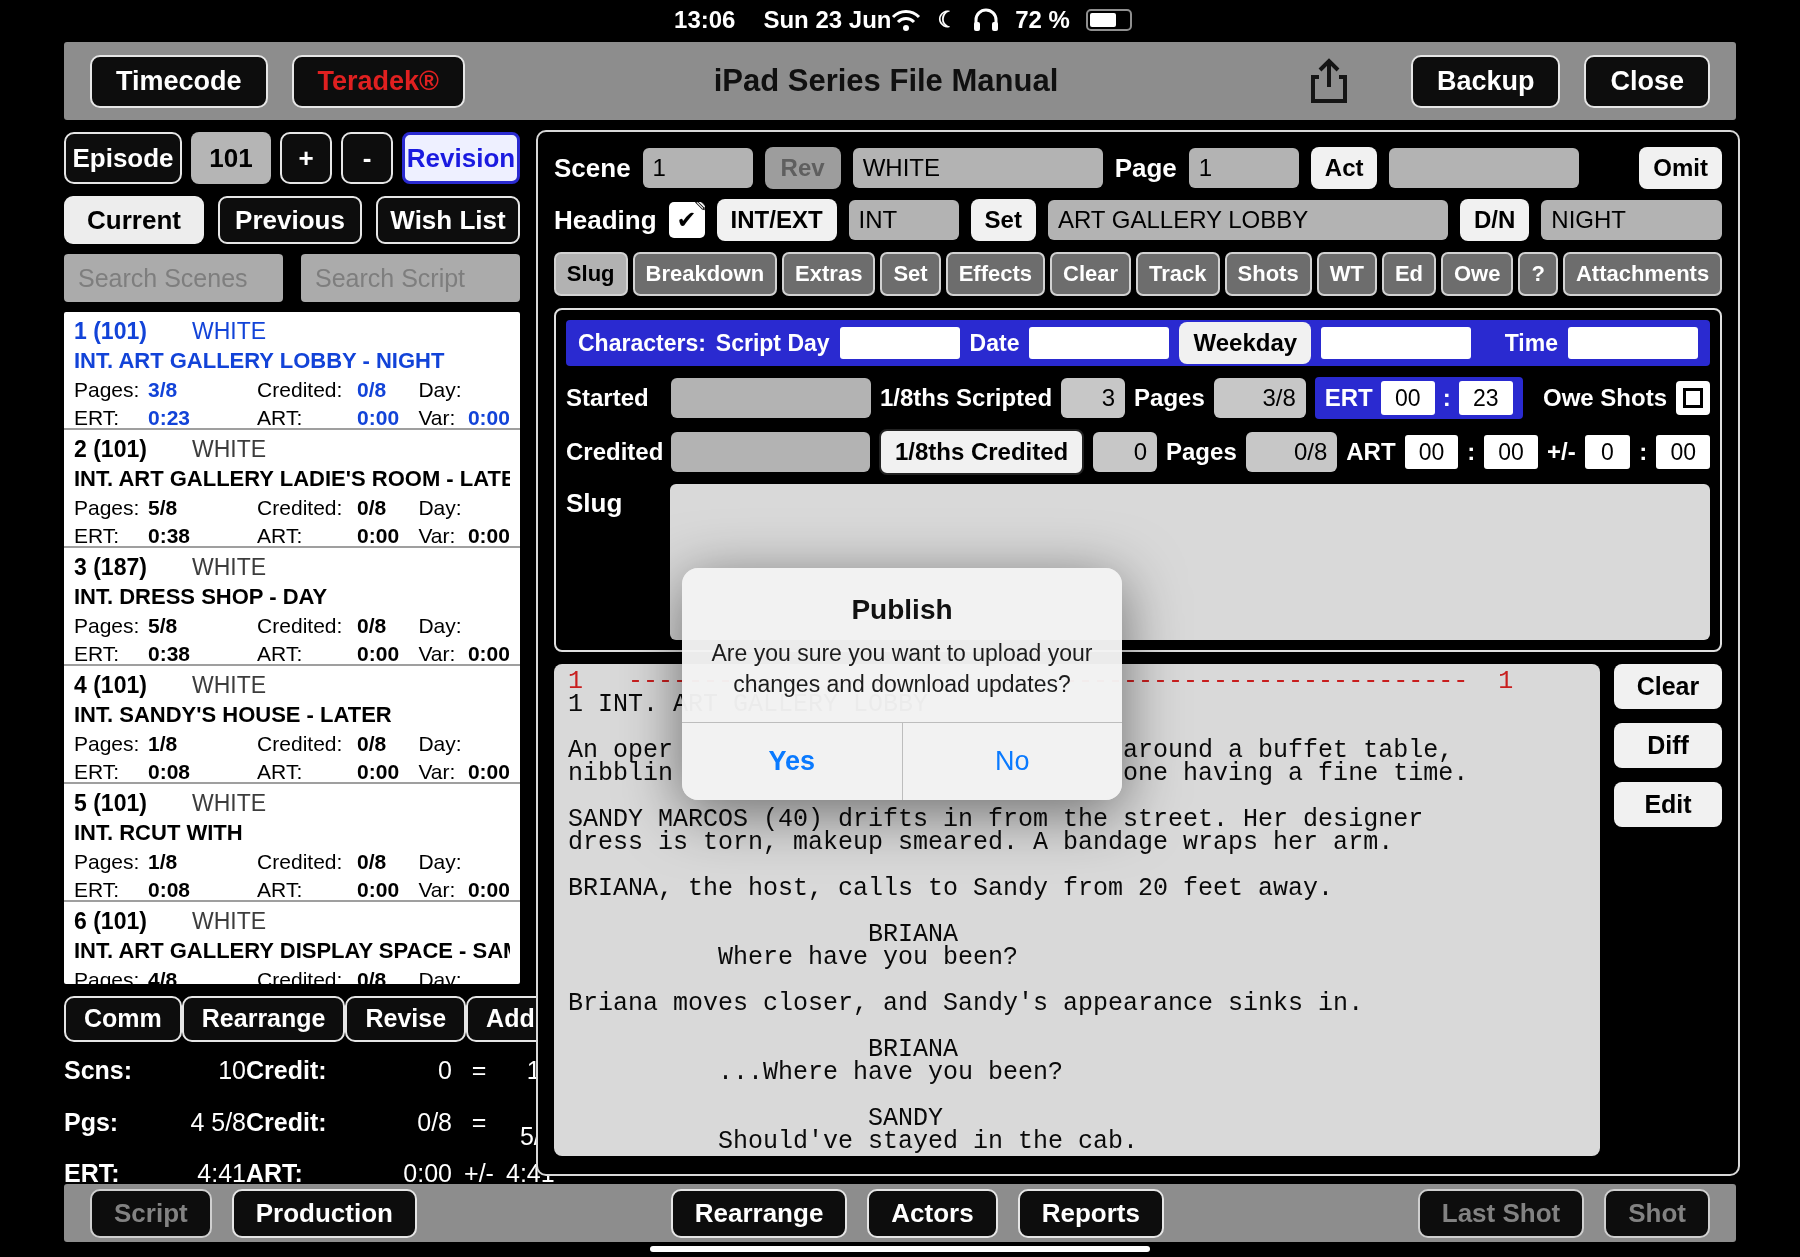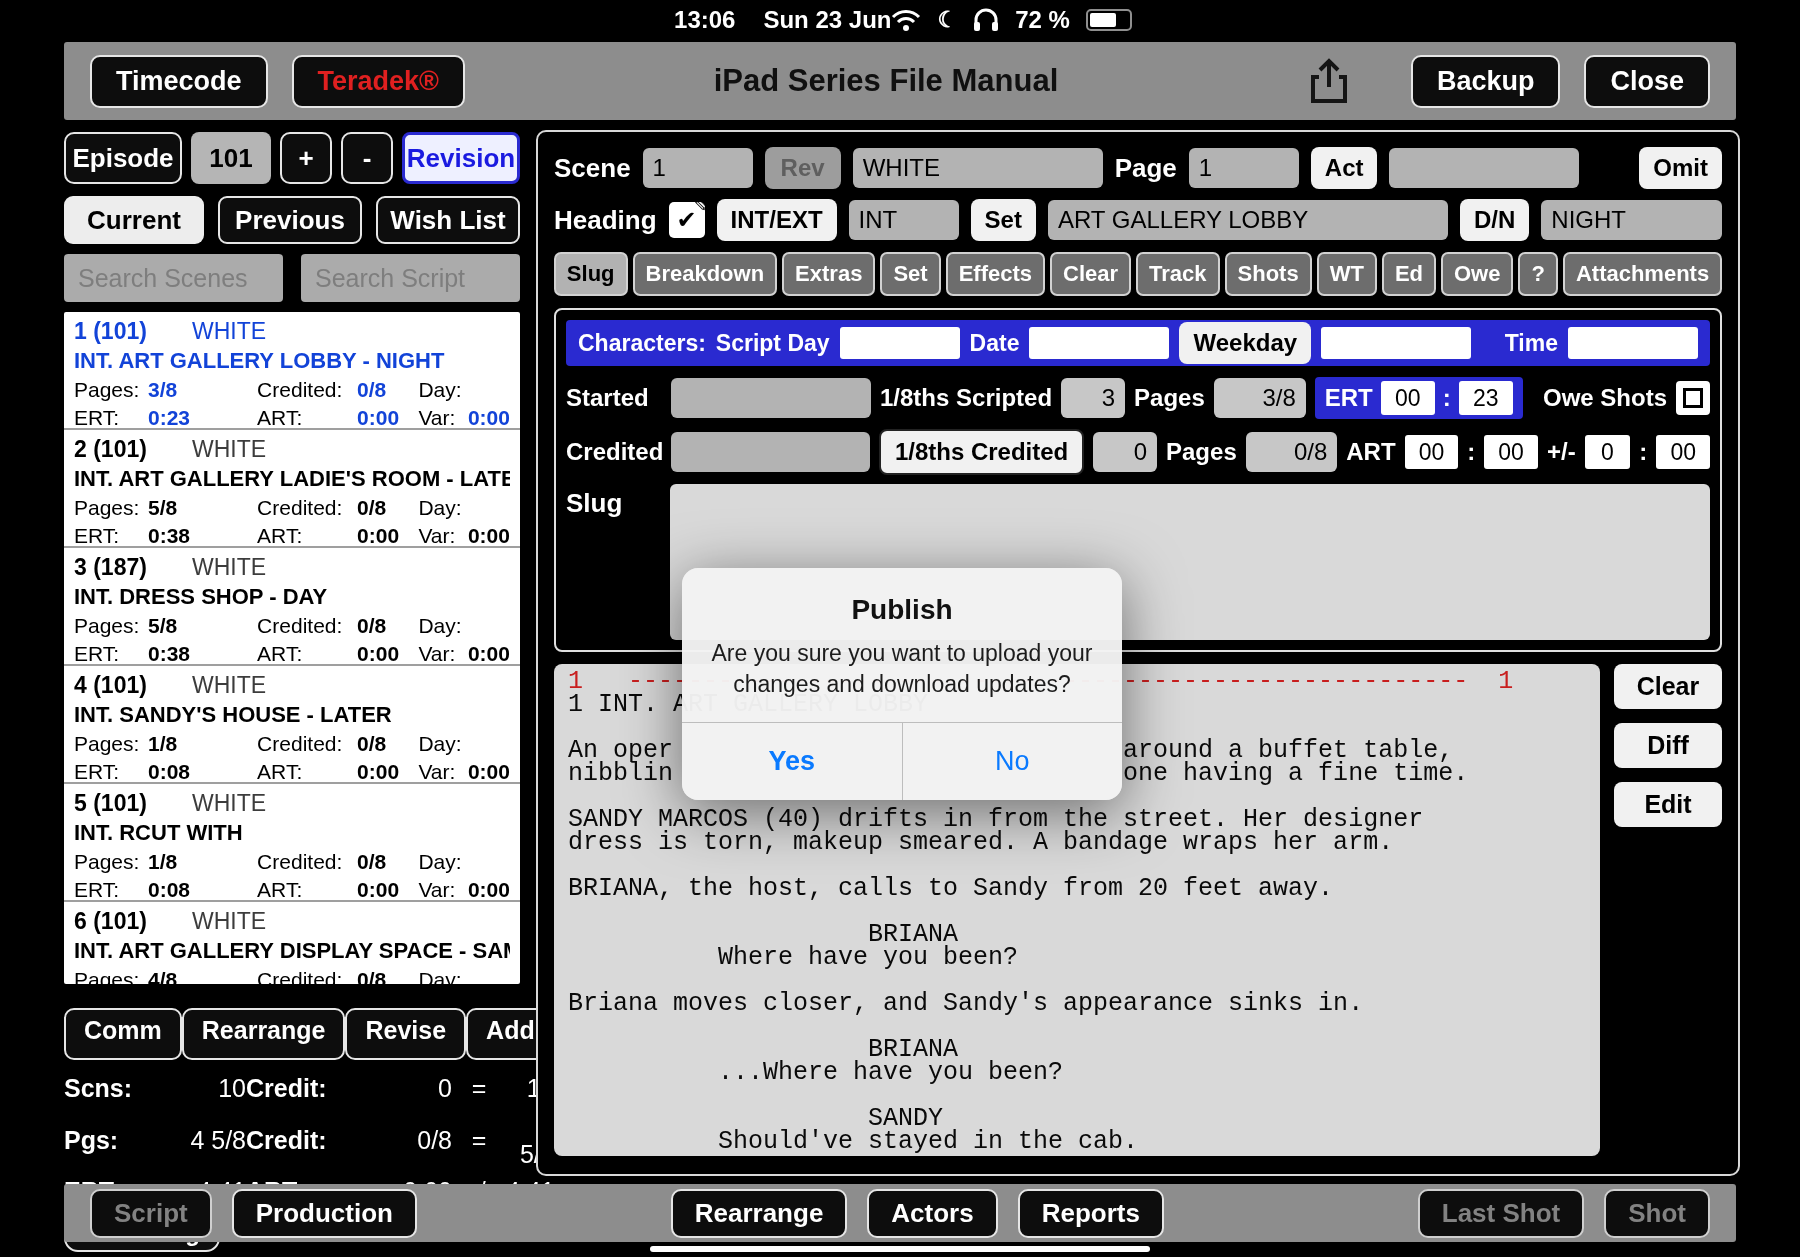--- a/index.html
+++ b/index.html
@@ -49,21 +49,21 @@
   .sc-num { font-weight:700; width:118px; }
   .sc-color { color:#3c3c3c; }
   .sc-slug { font-size:22px; font-weight:700; margin-top:3px; white-space:nowrap; overflow:hidden; }
   .sc-meta { display:flex; font-size:21px; margin-top:4px; }
   .mc1 { width:42%; display:flex; } .mc2 { width:37%; display:flex; } .mc3 { width:21%; display:flex; }
   .ml1 { width:74px; } .ml2 { width:100px; } .ml3 { width:54px; }
   .mval { font-weight:700; }
   .scene-item.selected .sc-num, .scene-item.selected .sc-color,
   .scene-item.selected .sc-slug, .scene-item.selected .mval { color:#1243d8; }
 
-  .lp-actions { display:flex; justify-content:space-between; margin-top:24px; height:52px; }
+  .lp-actions { display:flex; justify-content:space-between; margin-top:12px; height:46px; }
   .lp-actions .btn { font-size:25px; padding:6px 18px; }
 
   .lp-stats { margin-top:14px; color:#fff; font-size:25px; display:grid;
     grid-template-columns:96px 86px 112px 94px 54px 1fr; row-gap:8px; align-items:center; }
   .st-lbl { font-weight:700; }
   .st-val { text-align:right; }
   .st-op { text-align:center; }
   .resetlog { grid-column:1 / span 2; justify-self:start; background:#0d0d0d; color:#fff;
     border:2px solid #e6e6e6; border-radius:14px; font-weight:700; font-size:24px; padding:3px 18px; }
 

